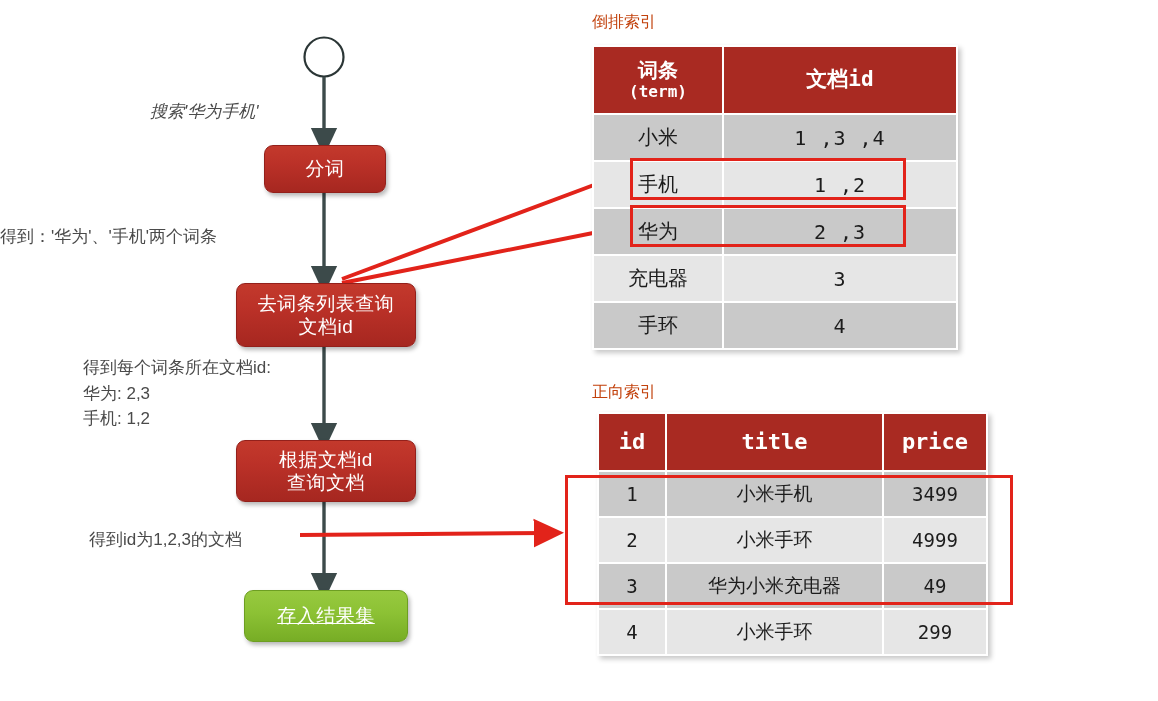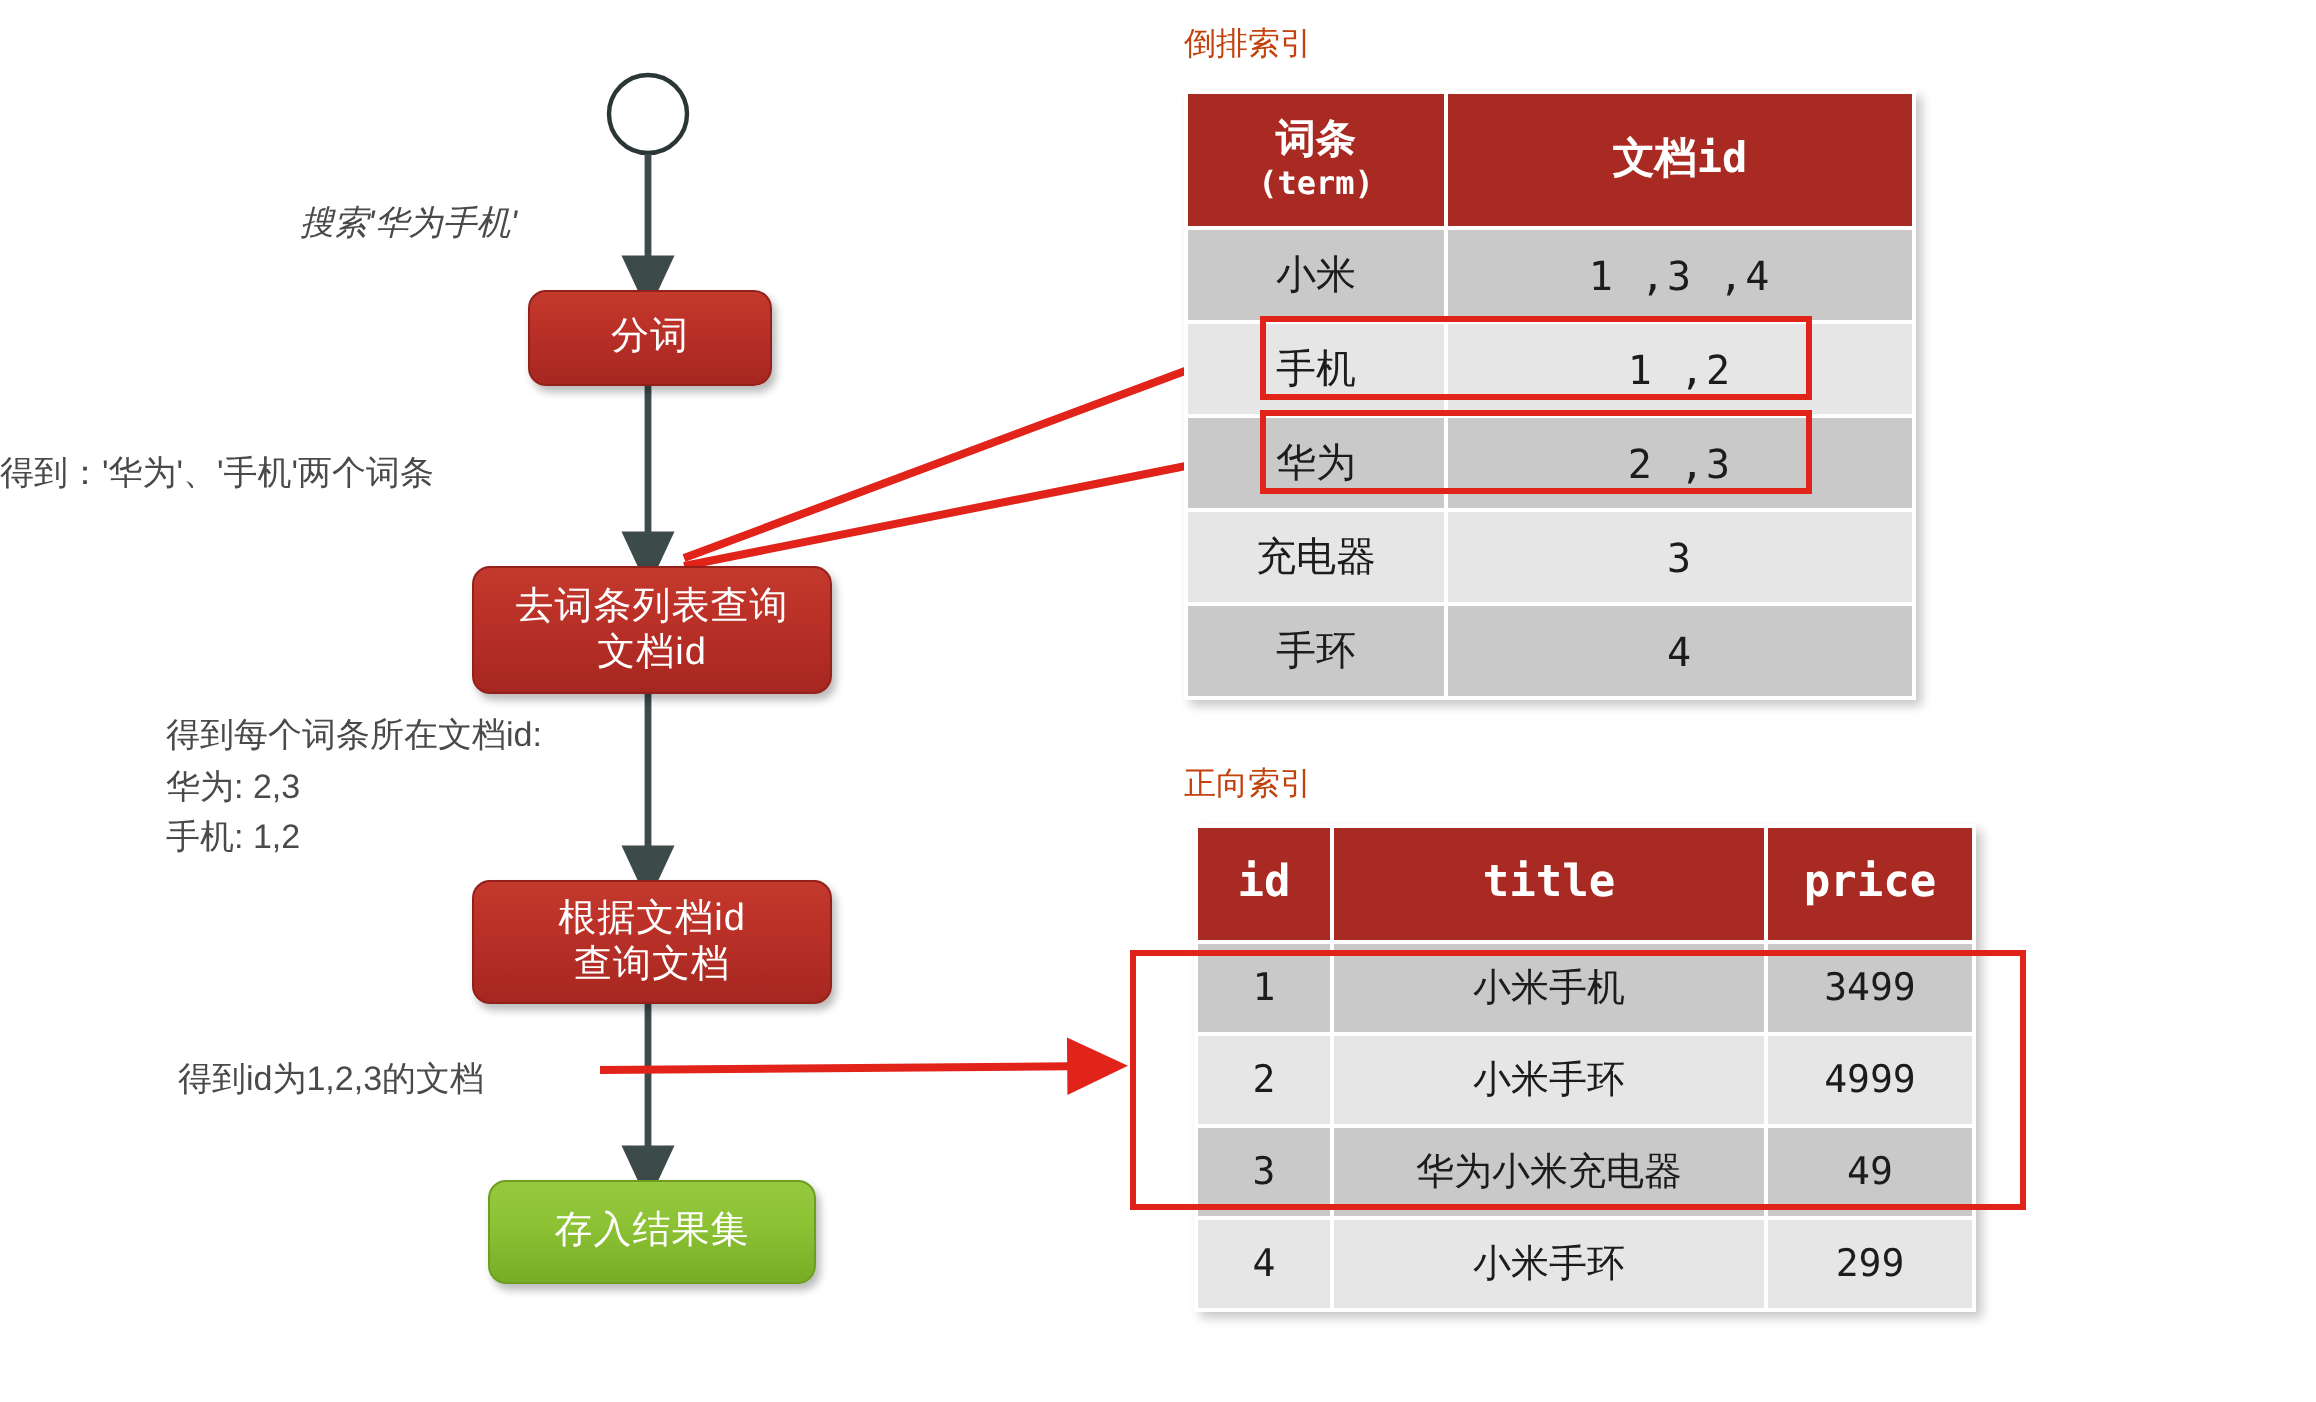--- a/index.html
+++ b/index.html
@@ -42,20 +42,21 @@
     box-shadow: 2px 3px 4px rgba(0,0,0,0.28);
     font-family: "Liberation Sans", "DejaVu Sans", sans-serif;
   }
   .node.red {
     background: linear-gradient(to bottom, #c3392c 0%, #bb3128 38%, #a62720 100%);
     border: 1px solid #93201b;
   }
   .node.green {
     background: linear-gradient(to bottom, #97c93f 0%, #8dc235 42%, #77ad25 100%);
     border: 1px solid #6d9e22;
+    text-decoration: underline;
   }
   .node .txt { display: block; }
 
   .flow-label {
     position: absolute;
     color: #4a4a4a;
     font-size: 17px;
     line-height: 1.5;
     white-space: pre;
     font-family: "Liberation Sans", "DejaVu Sans", sans-serif;

